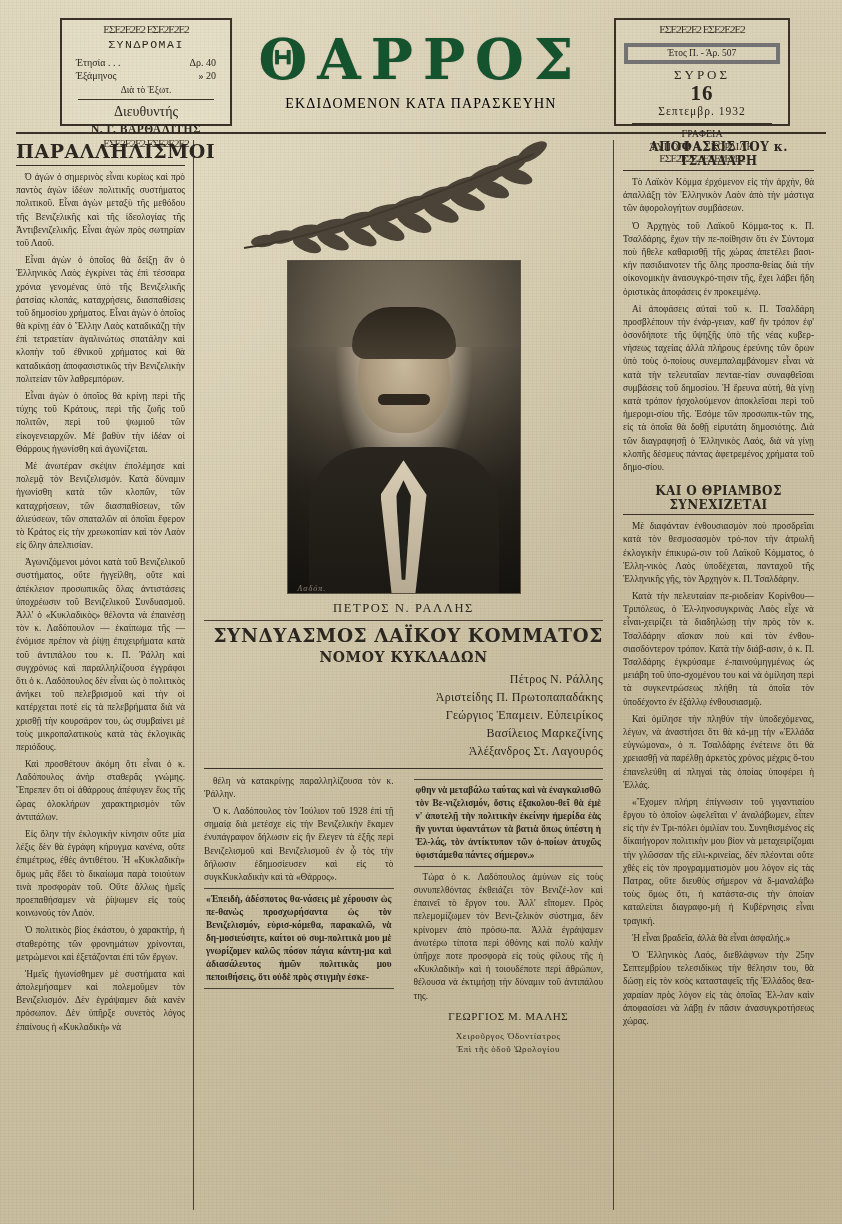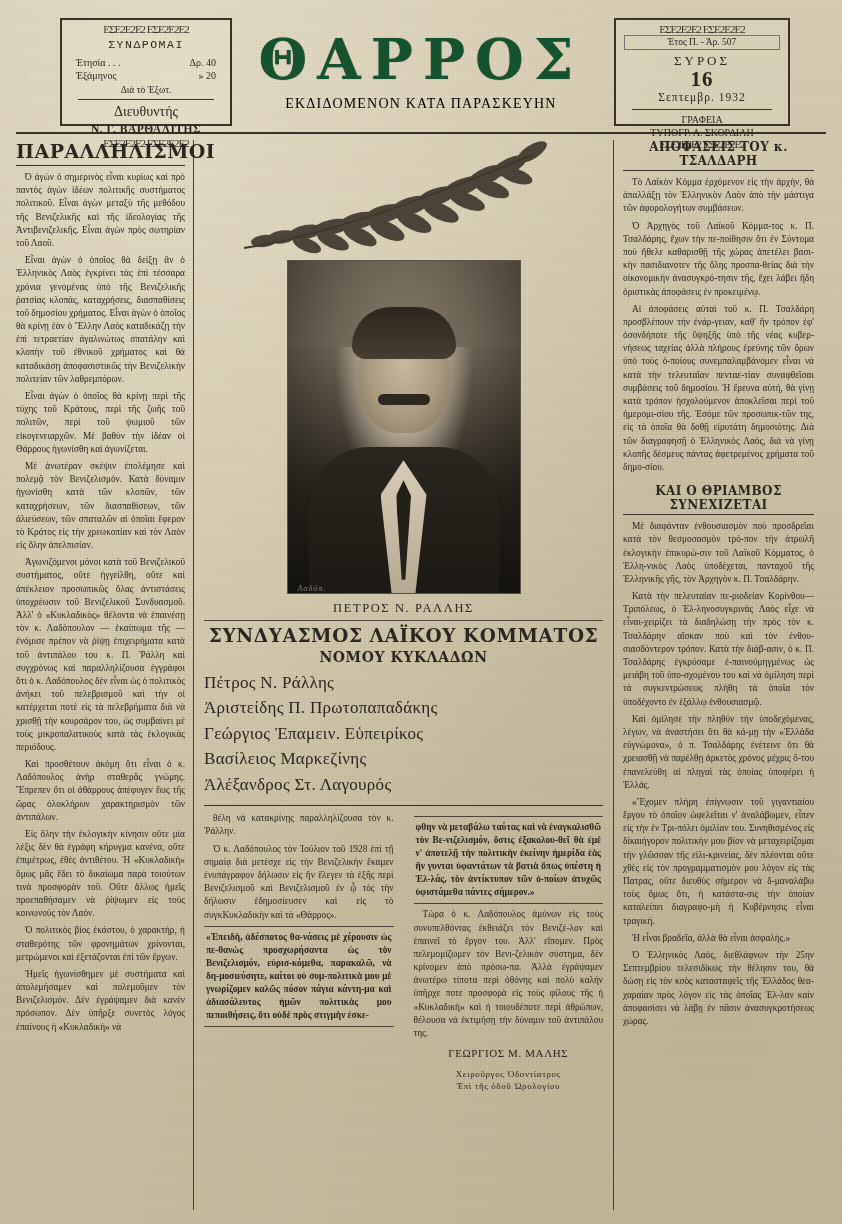--- a/index.html
+++ b/index.html
@@ -71,21 +71,21 @@
   .orn{
     font-size:11px;letter-spacing:-1px;color:#3a3228;line-height:1;
     white-space:nowrap;overflow:hidden;
   }
   .b-title{font-size:11.5px;letter-spacing:1.5px;margin:2px 0 3px;font-family:Liberation Mono, monospace;}
   .b-row{display:flex;justify-content:space-between;font-size:10px;padding:0 8px;}
   .b-center{font-size:9.5px;margin-top:1px;}
   .b-hr{border-top:1px solid #3a3228;margin:3px 10px;}
   .b-dir{font-size:14px;margin-top:2px;}
   .b-name{font-size:11.5px;letter-spacing:0.5px;font-weight:bold;}
-  .issue-line{font-size:9.5px;border:1px solid #737373;margin:0 2px 2px;padding:0 2px;}
+  .issue-line{font-size:9.5px;border:4px solid #737373;margin:8px 2px 2px;padding:0 2px;}
   .b-big{font-size:13px;letter-spacing:3px;}
   .b-num{font-size:21px;font-weight:bold;letter-spacing:1px;line-height:1;}
   .b-date{font-size:11.5px;letter-spacing:1px;}
   .b-off{font-size:10px;line-height:1.3;}
 
   
   .content{
     position:relative;
     margin-top:6px;
     height:1070px;
@@ -173,31 +173,31 @@
     position:absolute;left:10px;bottom:0;
     font-size:8px;color:rgba(225,215,195,0.55);
     font-style:italic;letter-spacing:1px;
   }
   .photo-cap{
     text-align:center;font-size:12.5px;letter-spacing:1.6px;
     margin:7px 0 4px;
   }
   .rule-thin{border-top:1px solid #4a4238;margin:4px 0;}
   .ticket-title{
-    text-align:center;font-weight:bold;
+    text-align:right;font-weight:bold;
     font-size:18.5px;letter-spacing:0.6px;line-height:1.12;
     font-family:"DejaVu Serif", serif;
     margin:5px 0 2px;
   }
   .ticket-sub{
     text-align:center;font-weight:bold;font-size:14px;letter-spacing:0.6px;
     margin-bottom:5px;font-family:"DejaVu Serif", serif;
   }
   .cand{
-    text-align:left;font-size:17px;line-height:1.5;
+    text-align:right;font-size:12px;line-height:1.5;
     letter-spacing:0.3px;
     color:#2a251e;
   }
   .two-col{
     display:flex;gap:20px;margin-top:8px;
     border-top:1.5px solid #3a3228;padding-top:6px;
   }
   .two-col > div{flex:1;}
   .quote{
     border-top:1px solid #4a4238;border-bottom:1px solid #4a4238;

